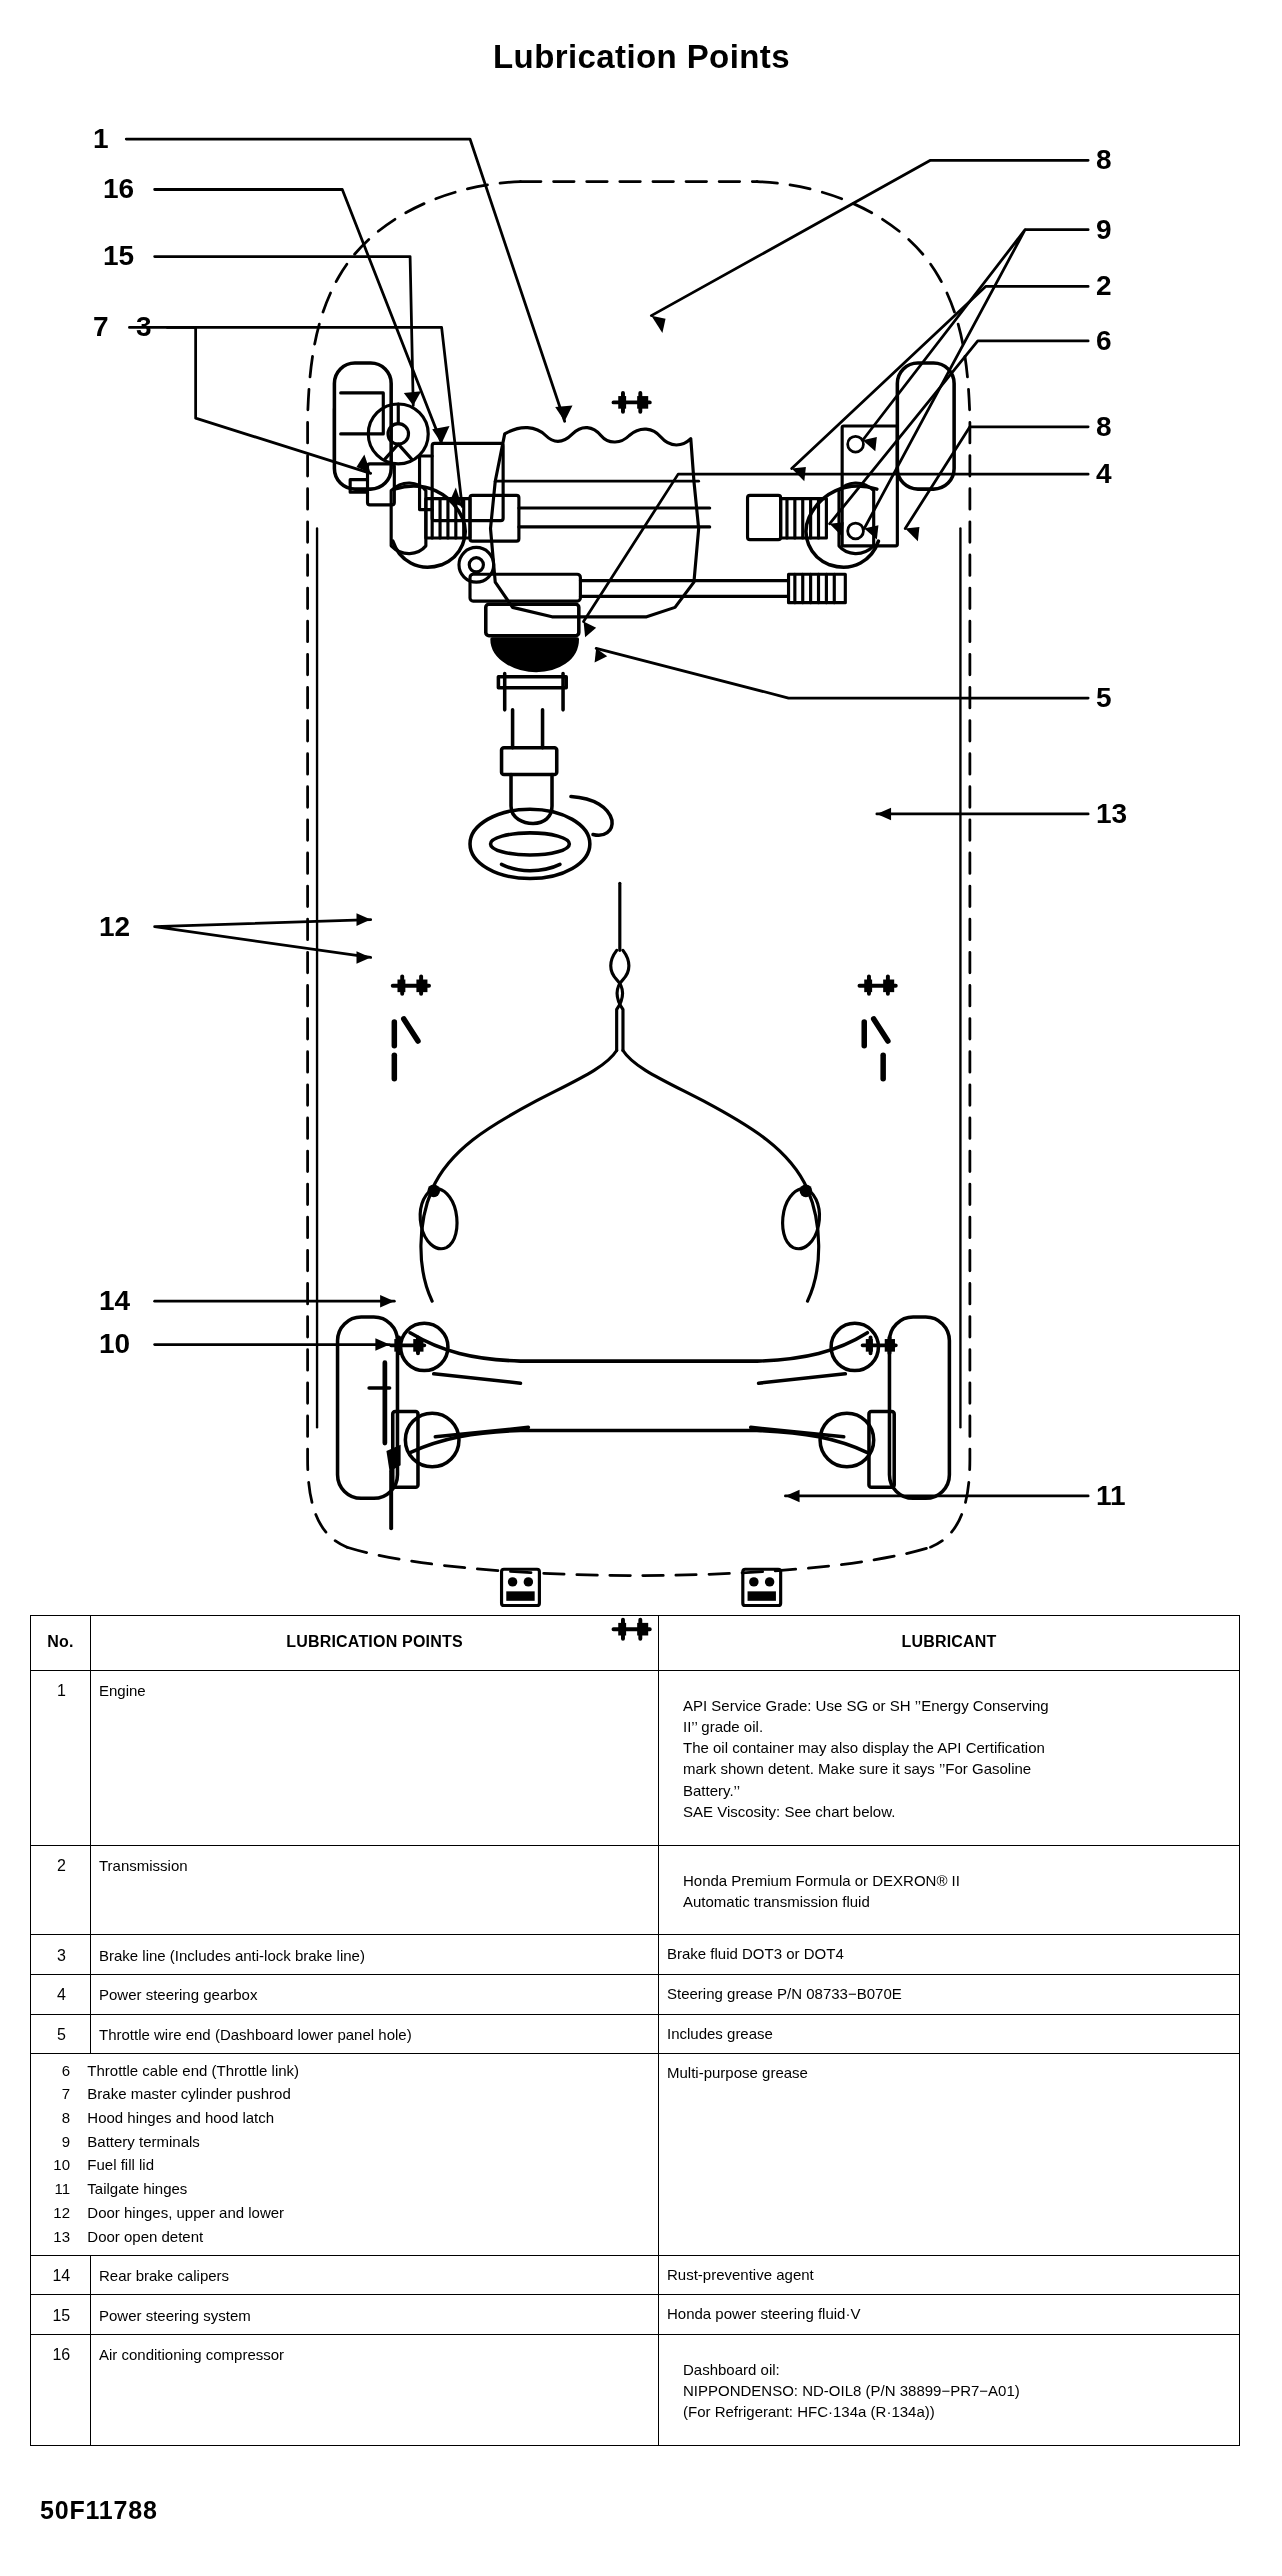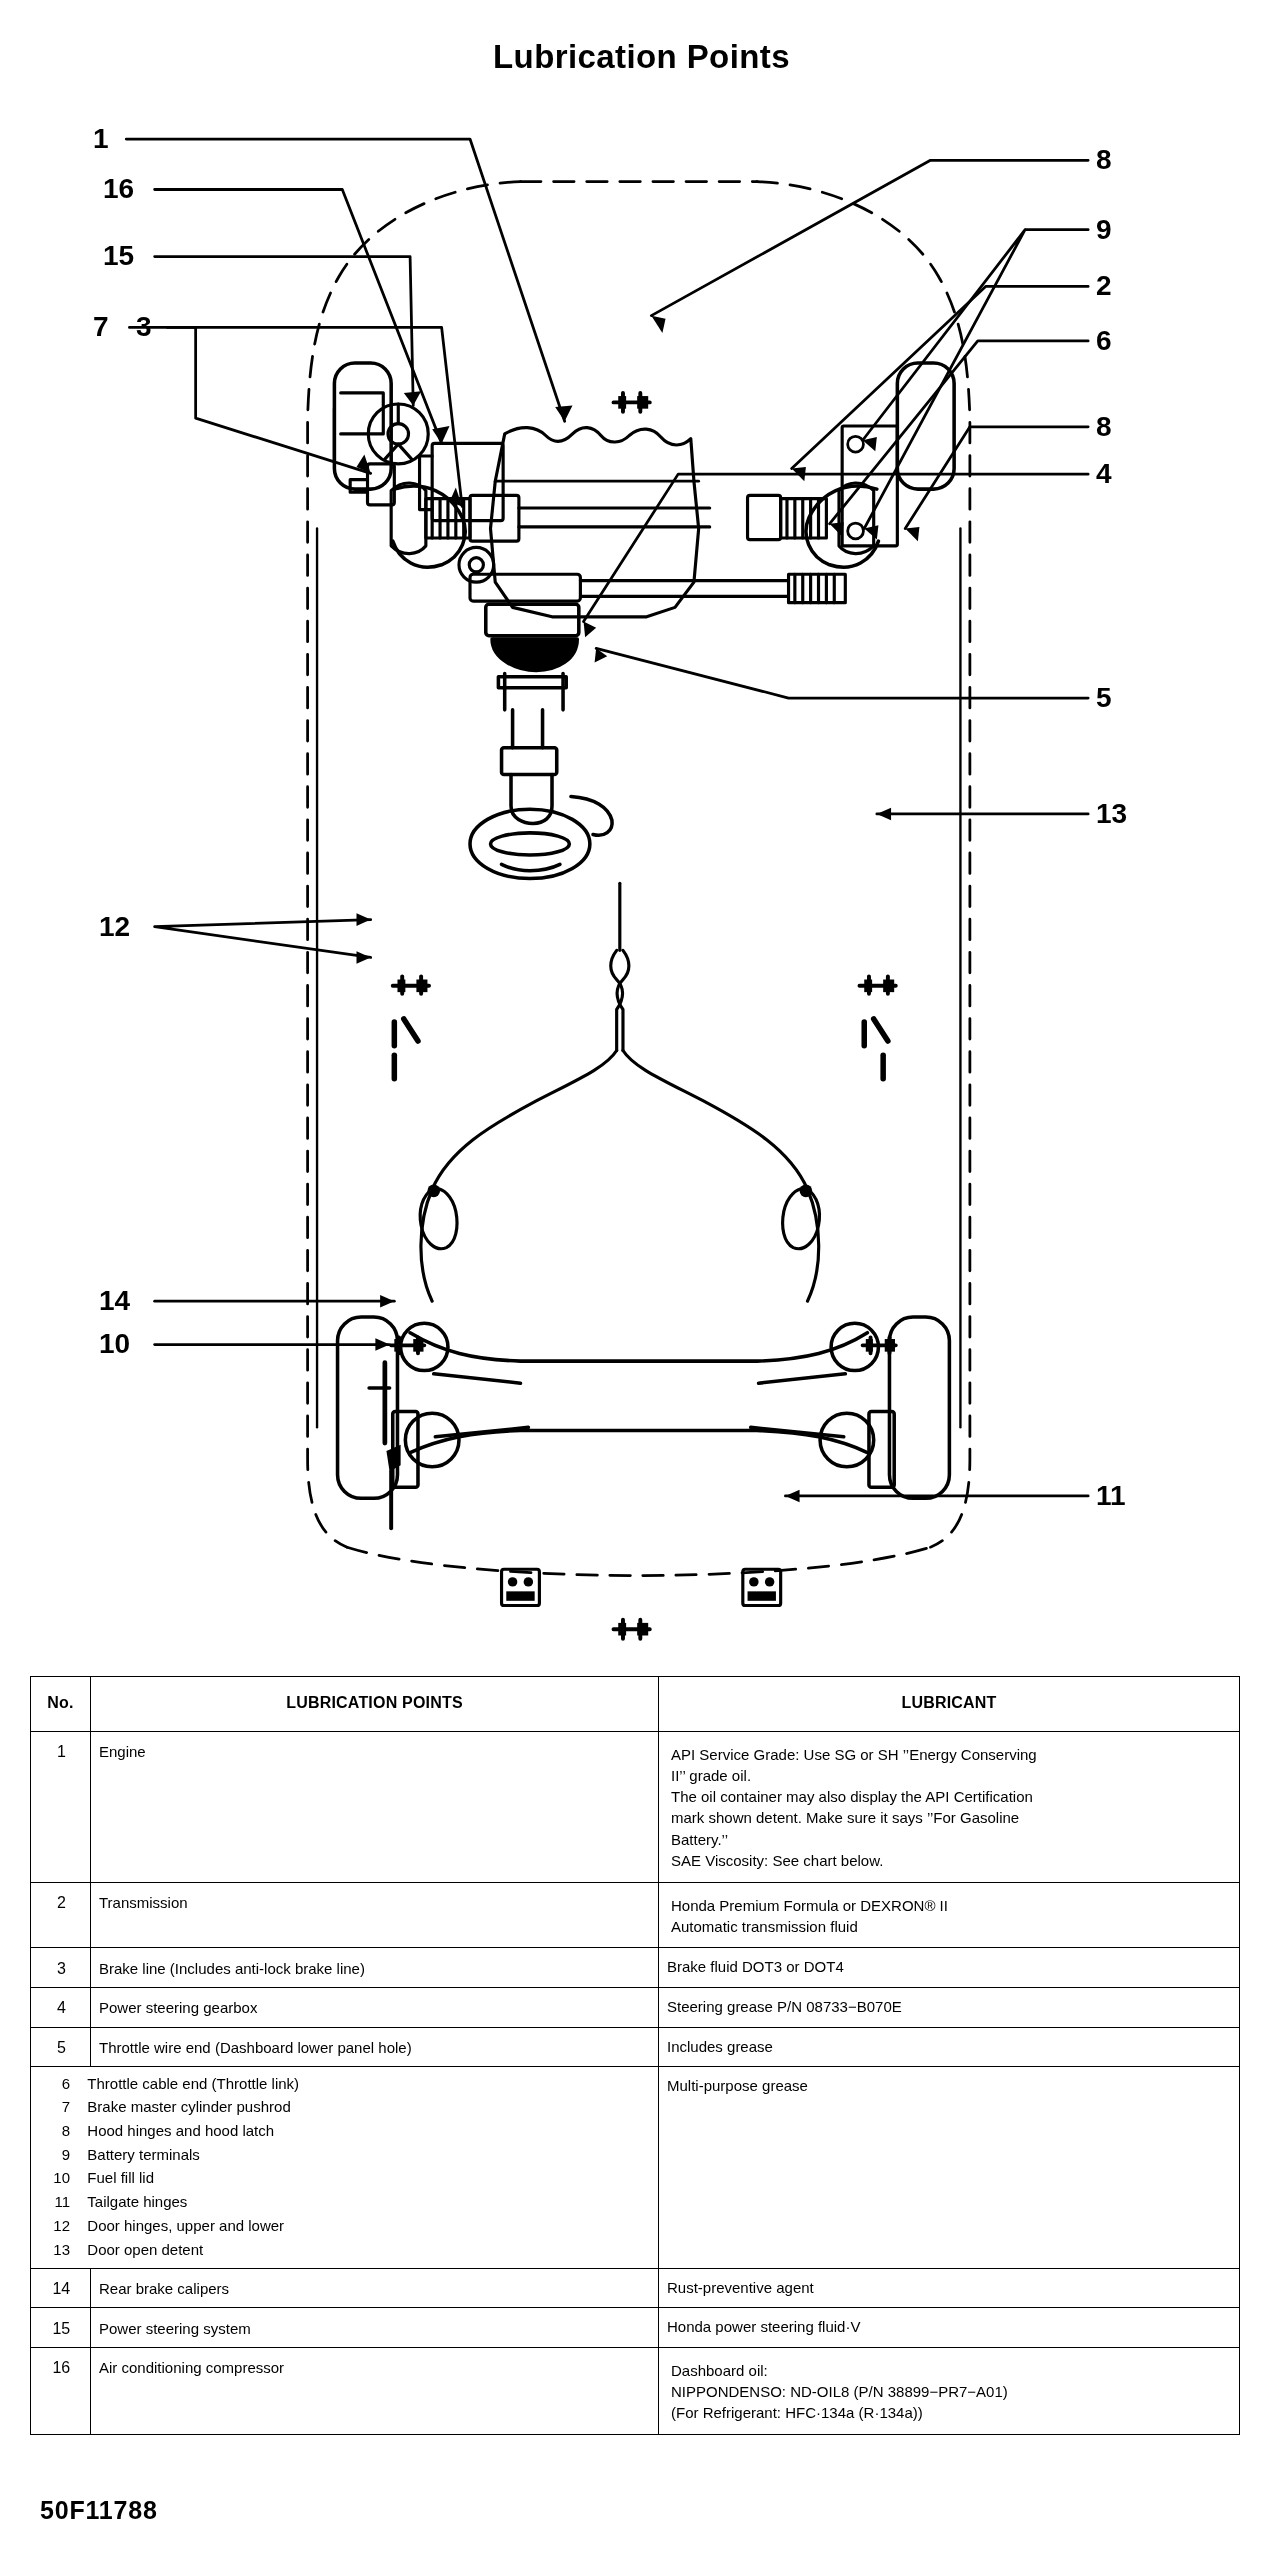--- a/index.html
+++ b/index.html
@@ -20,21 +20,21 @@
   .diagram-wrap{position:absolute;left:0;top:87px;width:1283px;height:1569px;}
   .diagram-wrap svg{display:block;}
 
   .callout{
     position:absolute;font-size:28px;font-weight:bold;line-height:1;
     white-space:nowrap;
   }
 
   
   .lube-table{
-    position:absolute;left:30px;top:1676px;width:1210px;
+    position:absolute;left:30px;top:1615px;width:1210px;
     border-collapse:collapse;
     table-layout:fixed;
     padding-left:45px;
   }
   .lube-table td,.lube-table th{
     border:1.6px solid #000;
     vertical-align:top;
     padding:4.7px 6.3px 6.3px 8px;
     font-size:15px;
     line-height:1.42;
@@ -55,21 +55,21 @@
   td.c-points{padding-top:9.5px;}
   td.c-lube{padding-top:8px;}
 
   .grp-list{list-style:none;margin:0;padding:0;}
   .grp-list li{display:flex;gap:0;line-height:1.58;font-size:15px;}
   .grp-no{width:39px;text-align:right;padding-right:17.3px;flex:none;}
   .grp-lbl{flex:1;}
   .grp-cell{padding:9.5px 6.3px 11px 0;}
   .grp-lube{padding-top:110px;}
 
-  .lines{margin:4px;padding:0;}
+  .lines{margin:16px;padding:0;}
   .lines div{white-space:normal;}
 
   .footer-code{
     position:absolute;left:40px;top:2496px;
     font-size:25px;font-weight:bold;letter-spacing:0.8px;
   }
 </style>
 </head>
 <body>
 

